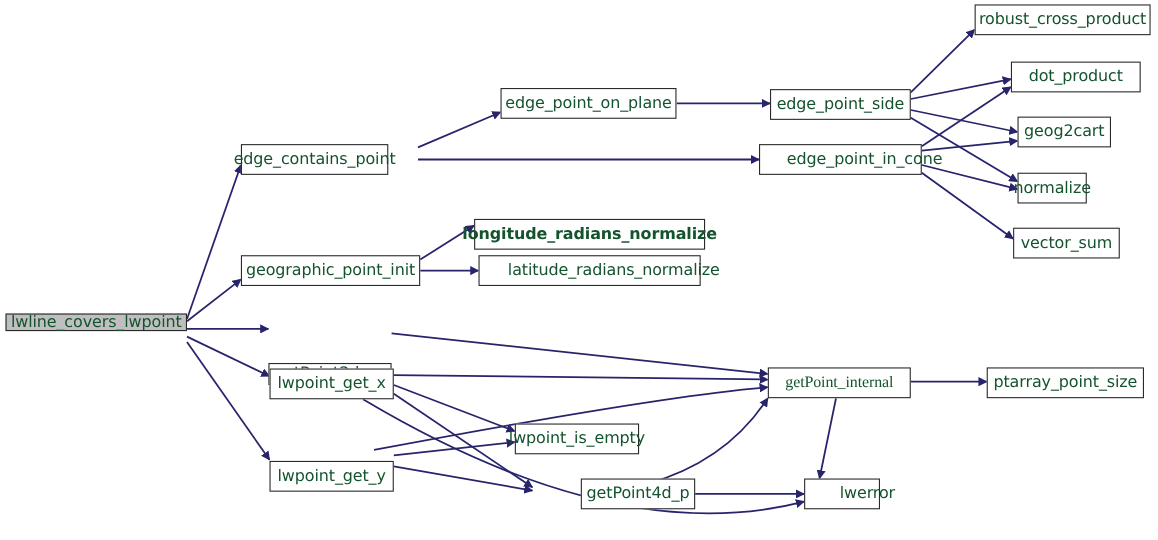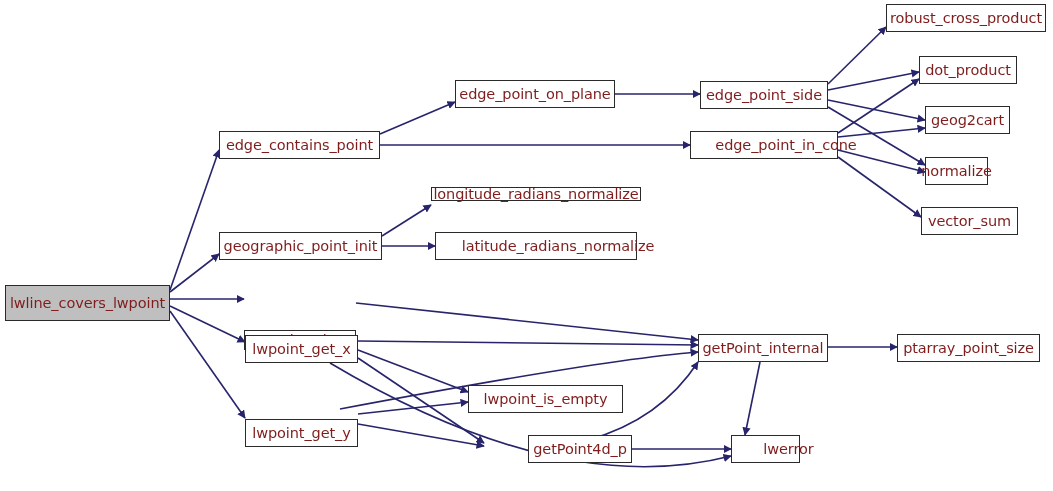--- a/index.html
+++ b/index.html
@@ -21,21 +21,21 @@
     top: 0;
     width: 1053px;
     height: 491px;
     pointer-events: none;
   }
   .node {
     position: absolute;
     box-sizing: border-box;
     border: 1px solid #2a2a2a;
     background: #ffffff;
-    color: #7f1d1d;
+    color: #14532d;
     font-size: 14.5px;
     line-height: 1;
     display: flex;
     align-items: center;
     justify-content: center;
     white-space: nowrap;
     letter-spacing: -0.1px;
     z-index: 2;
   }
   .node.root {
@@ -82,69 +82,69 @@
         <path d="M828,100 L925,120" marker-end="url(#arrow)" stroke="#27246b"></path>
         <path d="M828,107 L925,165" marker-end="url(#arrow)" stroke="#27246b"></path>
         <path d="M838,133 L919,79" marker-end="url(#arrow)" stroke="#27246b"></path>
         <path d="M838,137 L925,128" marker-end="url(#arrow)" stroke="#27246b"></path>
         <path d="M838,150 L925,172" marker-end="url(#arrow)" stroke="#27246b"></path>
         <path d="M838,157 L921,217" marker-end="url(#arrow)" stroke="#27246b"></path>
       </g>
   </svg>
 
   <div id="nodes">
-      <div class="node root" style="left: 5px; top: 285px; width: 165px; height: 36px;">
+      <div class="node root" style="left: 5px; top: 285px; width: 165px; height: 16px;">
         <span>lwline_covers_lwpoint</span>
       </div>
-      <div class="node" style="left: 219px; top: 131px; width: 161px; height: 28px;">
+      <div class="node" style="left: 219px; top: 131px; width: 134px; height: 28px;">
         <span>edge_contains_point</span>
       </div>
       <div class="node" style="left: 219px; top: 232px; width: 163px; height: 28px;">
         <span>geographic_point_init</span>
       </div>
       <div class="node" style="left: 244px; top: 285px; width: 112px; height: 20px; margin-top: 45px;">
         <span>getPoint2d_cp</span>
       </div>
       <div class="node" style="left: 245px; top: 335px; width: 113px; height: 28px;">
         <span>lwpoint_get_x</span>
       </div>
       <div class="node" style="left: 245px; top: 419px; width: 113px; height: 28px;">
         <span>lwpoint_get_y</span>
       </div>
       <div class="node" style="left: 455px; top: 80px; width: 160px; height: 28px;">
         <span>edge_point_on_plane</span>
       </div>
-      <div class="node" style="left: 431px; top: 187px; width: 210px; height: 14px;">
+      <div class="node" style="left: 431px; top: 199px; width: 210px; height: 28px; font-weight: bold;">
         <span>longitude_radians_normalize</span>
       </div>
       <div class="node" style="left: 435px; top: 232px; width: 202px; height: 28px; padding-left: 44px;">
         <span>latitude_radians_normalize</span>
       </div>
-      <div class="node" style="left: 468px; top: 385px; width: 155px; height: 28px;">
+      <div class="node" style="left: 468px; top: 385px; width: 113px; height: 28px;">
         <span>lwpoint_is_empty</span>
       </div>
       <div class="node" style="left: 484px; top: 435px; width: 104px; height: 28px; margin-left: 44px;">
         <span>getPoint4d_p</span>
       </div>
       <div class="node" style="left: 700px; top: 81px; width: 128px; height: 28px;">
         <span>edge_point_side</span>
       </div>
       <div class="node" style="left: 690px; top: 131px; width: 148px; height: 28px; padding-left: 44px;">
         <span>edge_point_in_cone</span>
       </div>
-      <div class="node" style="left: 698px; top: 334px; width: 130px; height: 28px;">
+      <div class="node" style="left: 698px; top: 334px; width: 130px; height: 28px; font-family: Liberation Serif, serif;">
         <span>getPoint_internal</span>
       </div>
       <div class="node" style="left: 731px; top: 435px; width: 69px; height: 28px; padding-left: 46px;">
         <span>lwerror</span>
       </div>
       <div class="node" style="left: 886px; top: 4px; width: 160px; height: 28px;">
         <span>robust_cross_product</span>
       </div>
-      <div class="node" style="left: 919px; top: 56px; width: 98px; height: 28px;">
+      <div class="node" style="left: 919px; top: 56px; width: 118px; height: 28px;">
         <span>dot_product</span>
       </div>
       <div class="node" style="left: 925px; top: 106px; width: 85px; height: 28px;">
         <span>geog2cart</span>
       </div>
       <div class="node" style="left: 925px; top: 157px; width: 63px; height: 28px;">
         <span>normalize</span>
       </div>
       <div class="node" style="left: 921px; top: 207px; width: 97px; height: 28px;">
         <span>vector_sum</span>

